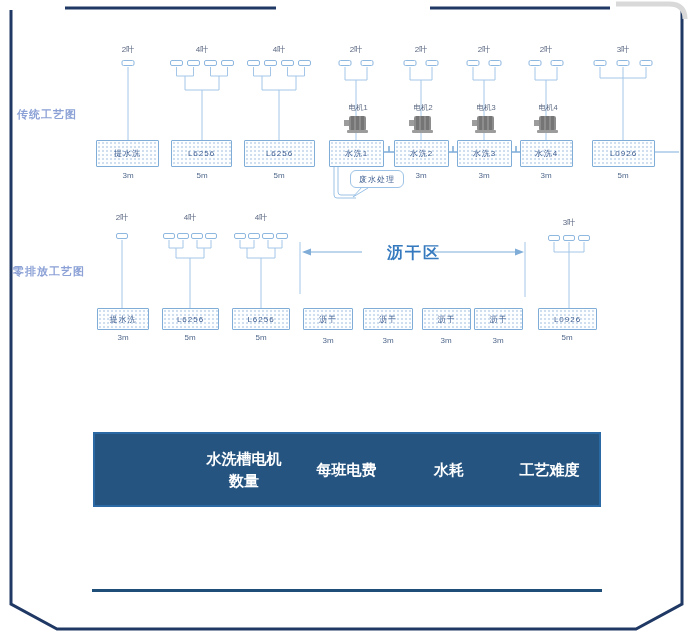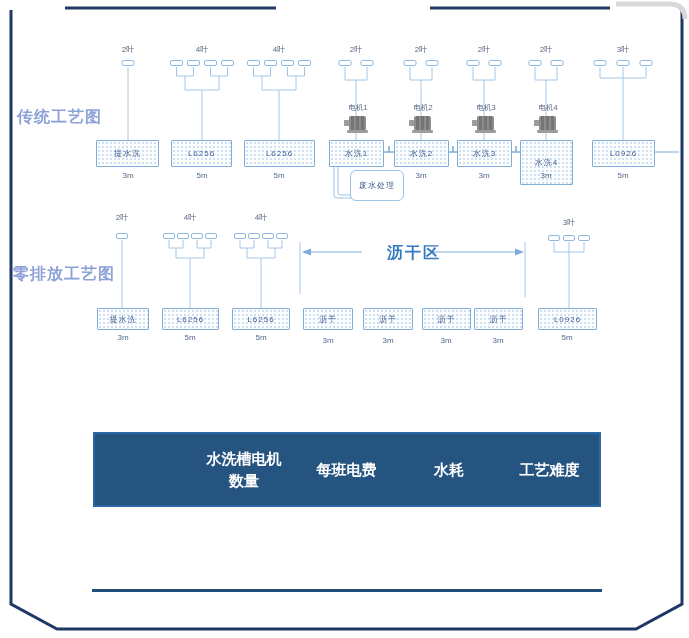--- a/index.html
+++ b/index.html
@@ -1,19 +1,19 @@
 <!DOCTYPE html>
 <html><head>
 <meta charset="utf-8">
 <style>
   html,body{margin:0;padding:0;background:#fff;font-family:"Liberation Sans","DejaVu Sans",sans-serif;}
   .page{position:relative;width:689px;height:638px;background:#ffffff;overflow:hidden;}
   svg.lines{position:absolute;left:0;top:0;pointer-events:none;}
   
-  .dtitle{position:absolute;font-size:16px;letter-spacing:1px;color:#8ca1d6;font-weight:bold;}
+  .dtitle{position:absolute;font-size:11px;letter-spacing:1px;color:#8ca1d6;font-weight:bold;}
   .tl{position:absolute;transform:translateX(-50%);font-size:8px;color:#5a6780;white-space:nowrap;}
   .ml{position:absolute;transform:translateX(-50%);font-size:8px;color:#51688c;white-space:nowrap;}
   .motl{position:absolute;transform:translateX(-50%);font-size:7.5px;color:#5a6780;white-space:nowrap;}
   .nzrow{position:absolute;transform:translateX(-50%);display:flex;align-items:center;}
   .g4{gap:4px}.g2{gap:9px}.g3{gap:10px}.g4b{gap:2px}.g3b{gap:3px}
   .nozzle{width:13px;height:6px;background:#fff;border:1px solid #8fb8e0;border-radius:2px;box-sizing:border-box;}
   .nozzle.sm{width:12px;height:6px;}
   .pbox{position:absolute;box-sizing:border-box;border:1px solid #7fadd8;border-radius:1px;
         background-color:#fdfeff;
         background-image:radial-gradient(#cfdff0 0.8px, transparent 0.9px);
@@ -154,36 +154,36 @@
     </div>
   <div class="pbox" style="left:329px;top:140px;width:55px;height:27px">
       <span>水洗1</span>
     </div>
   <div class="pbox" style="left:394px;top:140px;width:55px;height:27px">
       <span>水洗2</span>
     </div>
   <div class="pbox" style="left:457px;top:140px;width:55px;height:27px">
       <span>水洗3</span>
     </div>
-  <div class="pbox" style="left:520px;top:140px;width:53px;height:45px">
+  <div class="pbox" style="left:520px;top:140px;width:53px;height:27px">
       <span>水洗4</span>
     </div>
   <div class="pbox" style="left:592px;top:140px;width:63px;height:27px">
       <span>L0926</span>
     </div>
 
   <div class="ml" style="left:128px;top:171px">3m</div>
   <div class="ml" style="left:202px;top:171px">5m</div>
   <div class="ml" style="left:279px;top:171px">5m</div>
   <div class="ml" style="left:421px;top:171px">3m</div>
   <div class="ml" style="left:484px;top:171px">3m</div>
   <div class="ml" style="left:546px;top:171px">3m</div>
   <div class="ml" style="left:623px;top:171px">5m</div>
 
-  <div class="callout" style="left:350px;top:170px;width:54px;height:31px">
+  <div class="callout" style="left:350px;top:170px;width:54px;height:18px">
       <span>废水处理</span>
     </div>
 
   <div class="dtitle" style="left:13px;top:264px">零排放工艺图</div>
 
   <div class="tl" style="left:122px;top:212px">2叶</div>
   <div class="tl" style="left:190px;top:212px">4叶</div>
   <div class="tl" style="left:261px;top:212px">4叶</div>
   <div class="tl" style="left:569px;top:217px">3叶</div>
 

